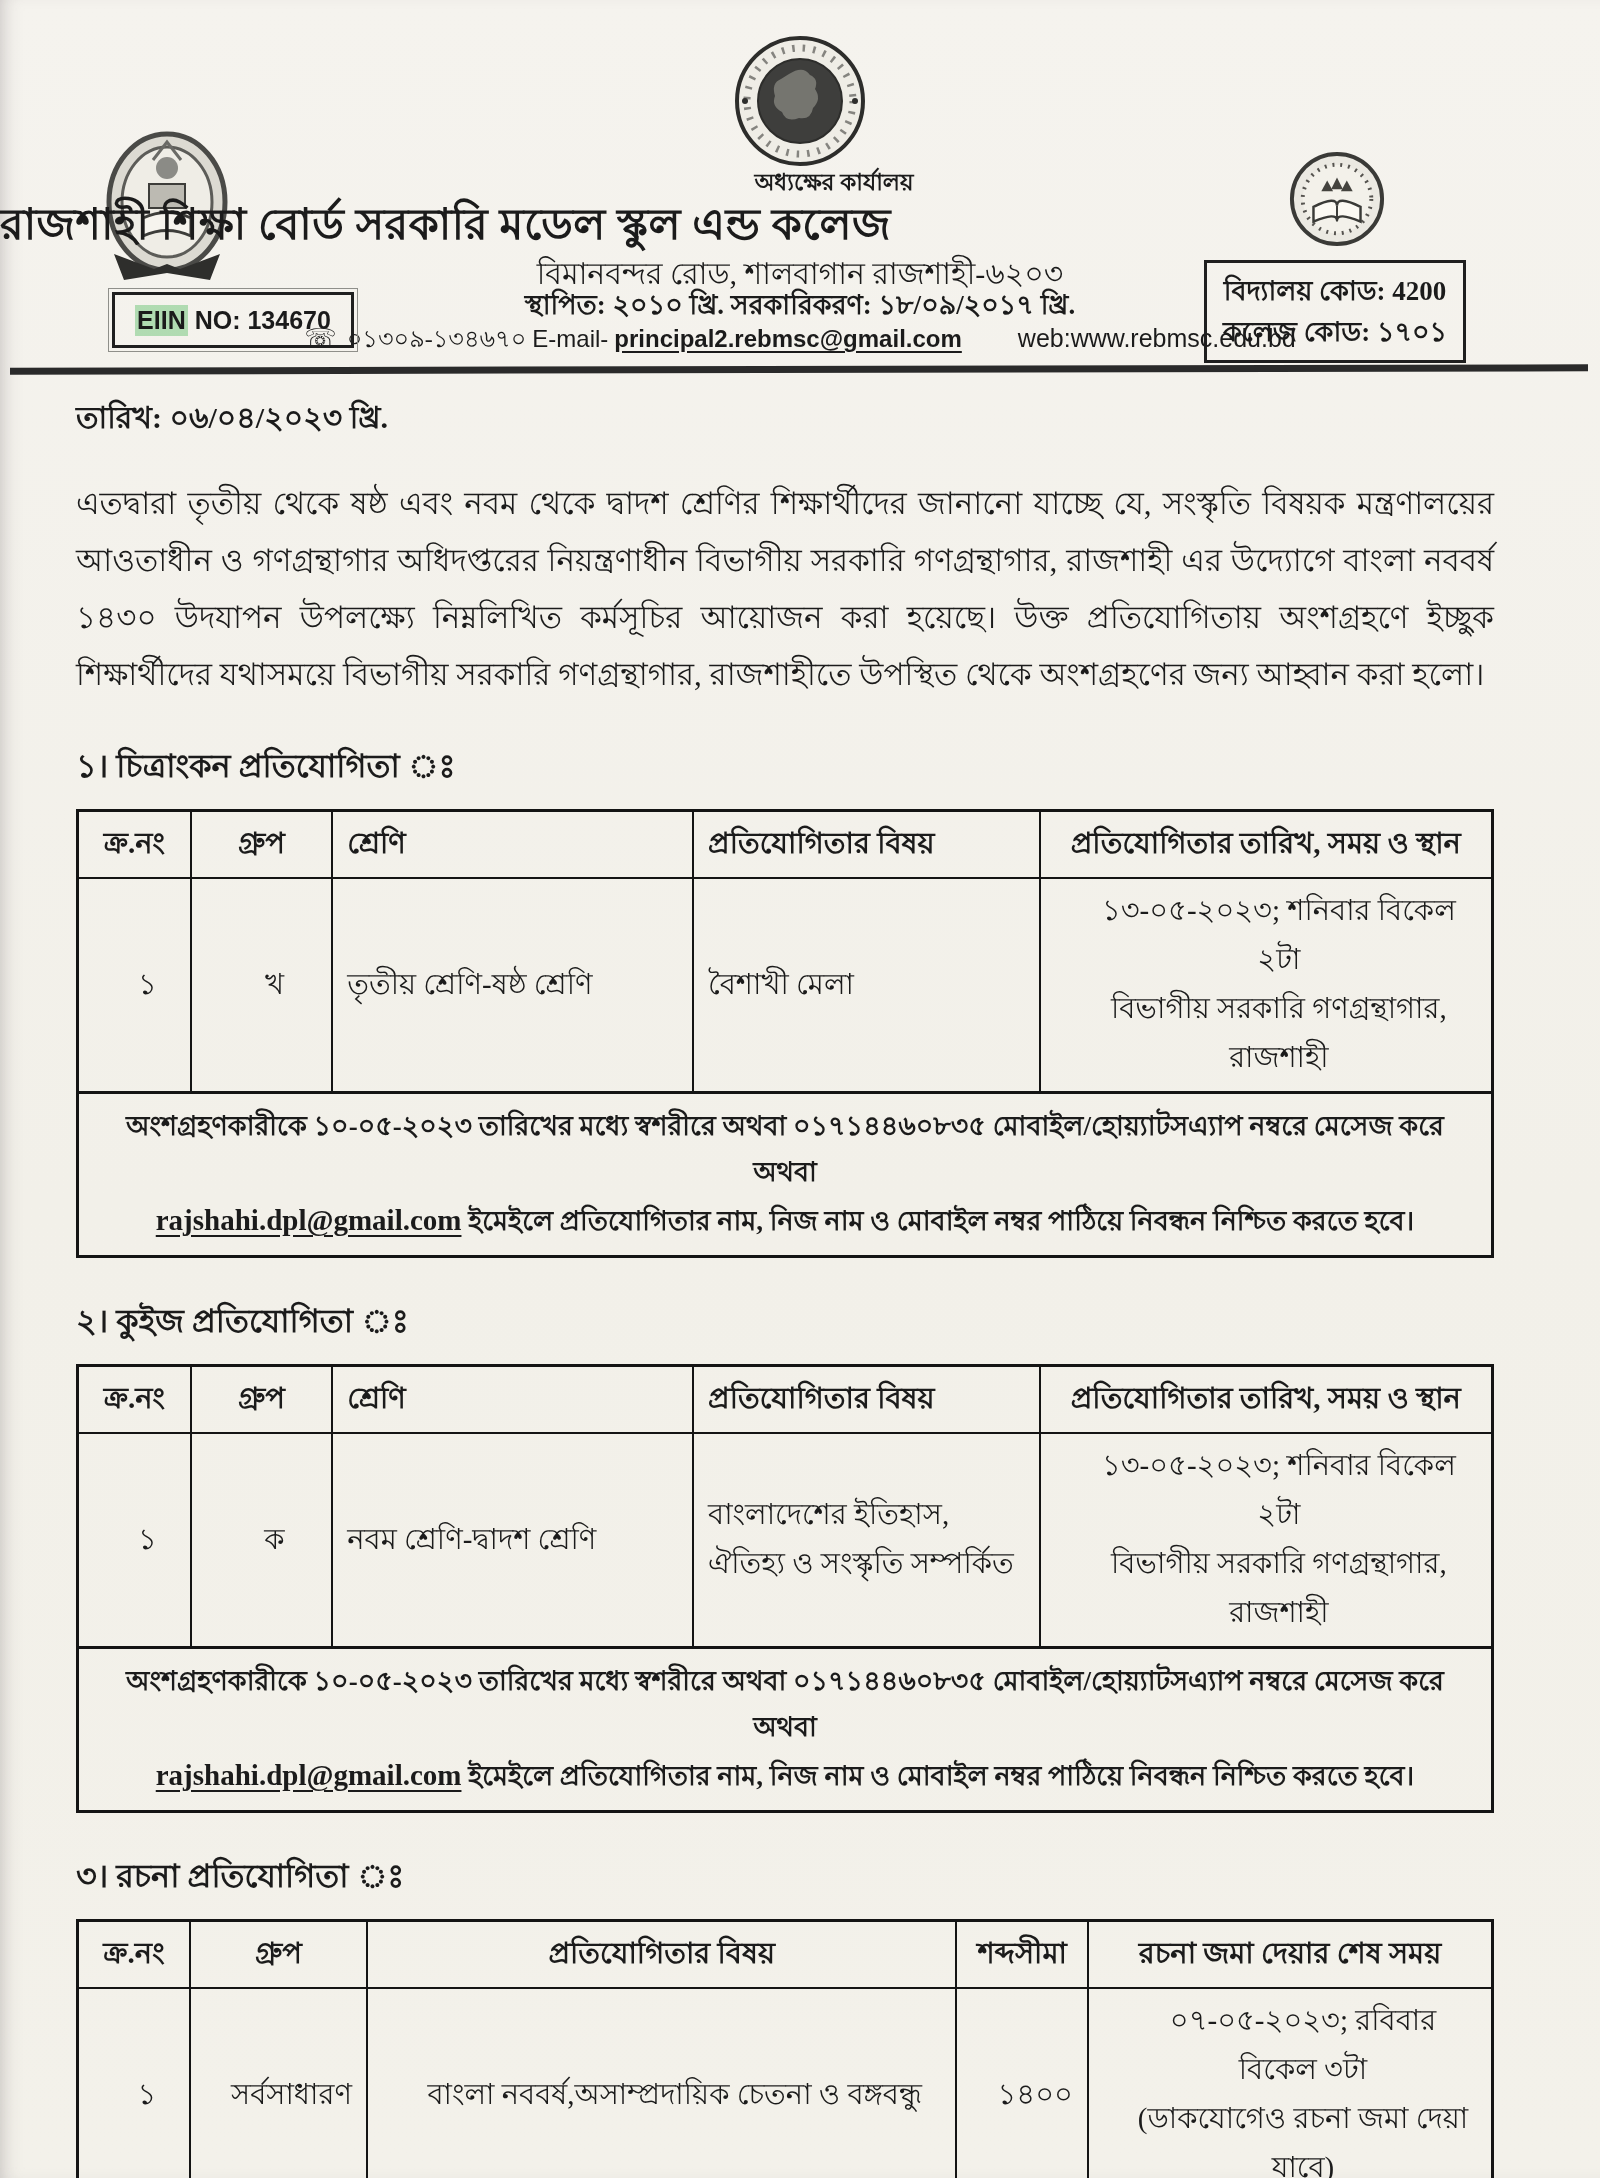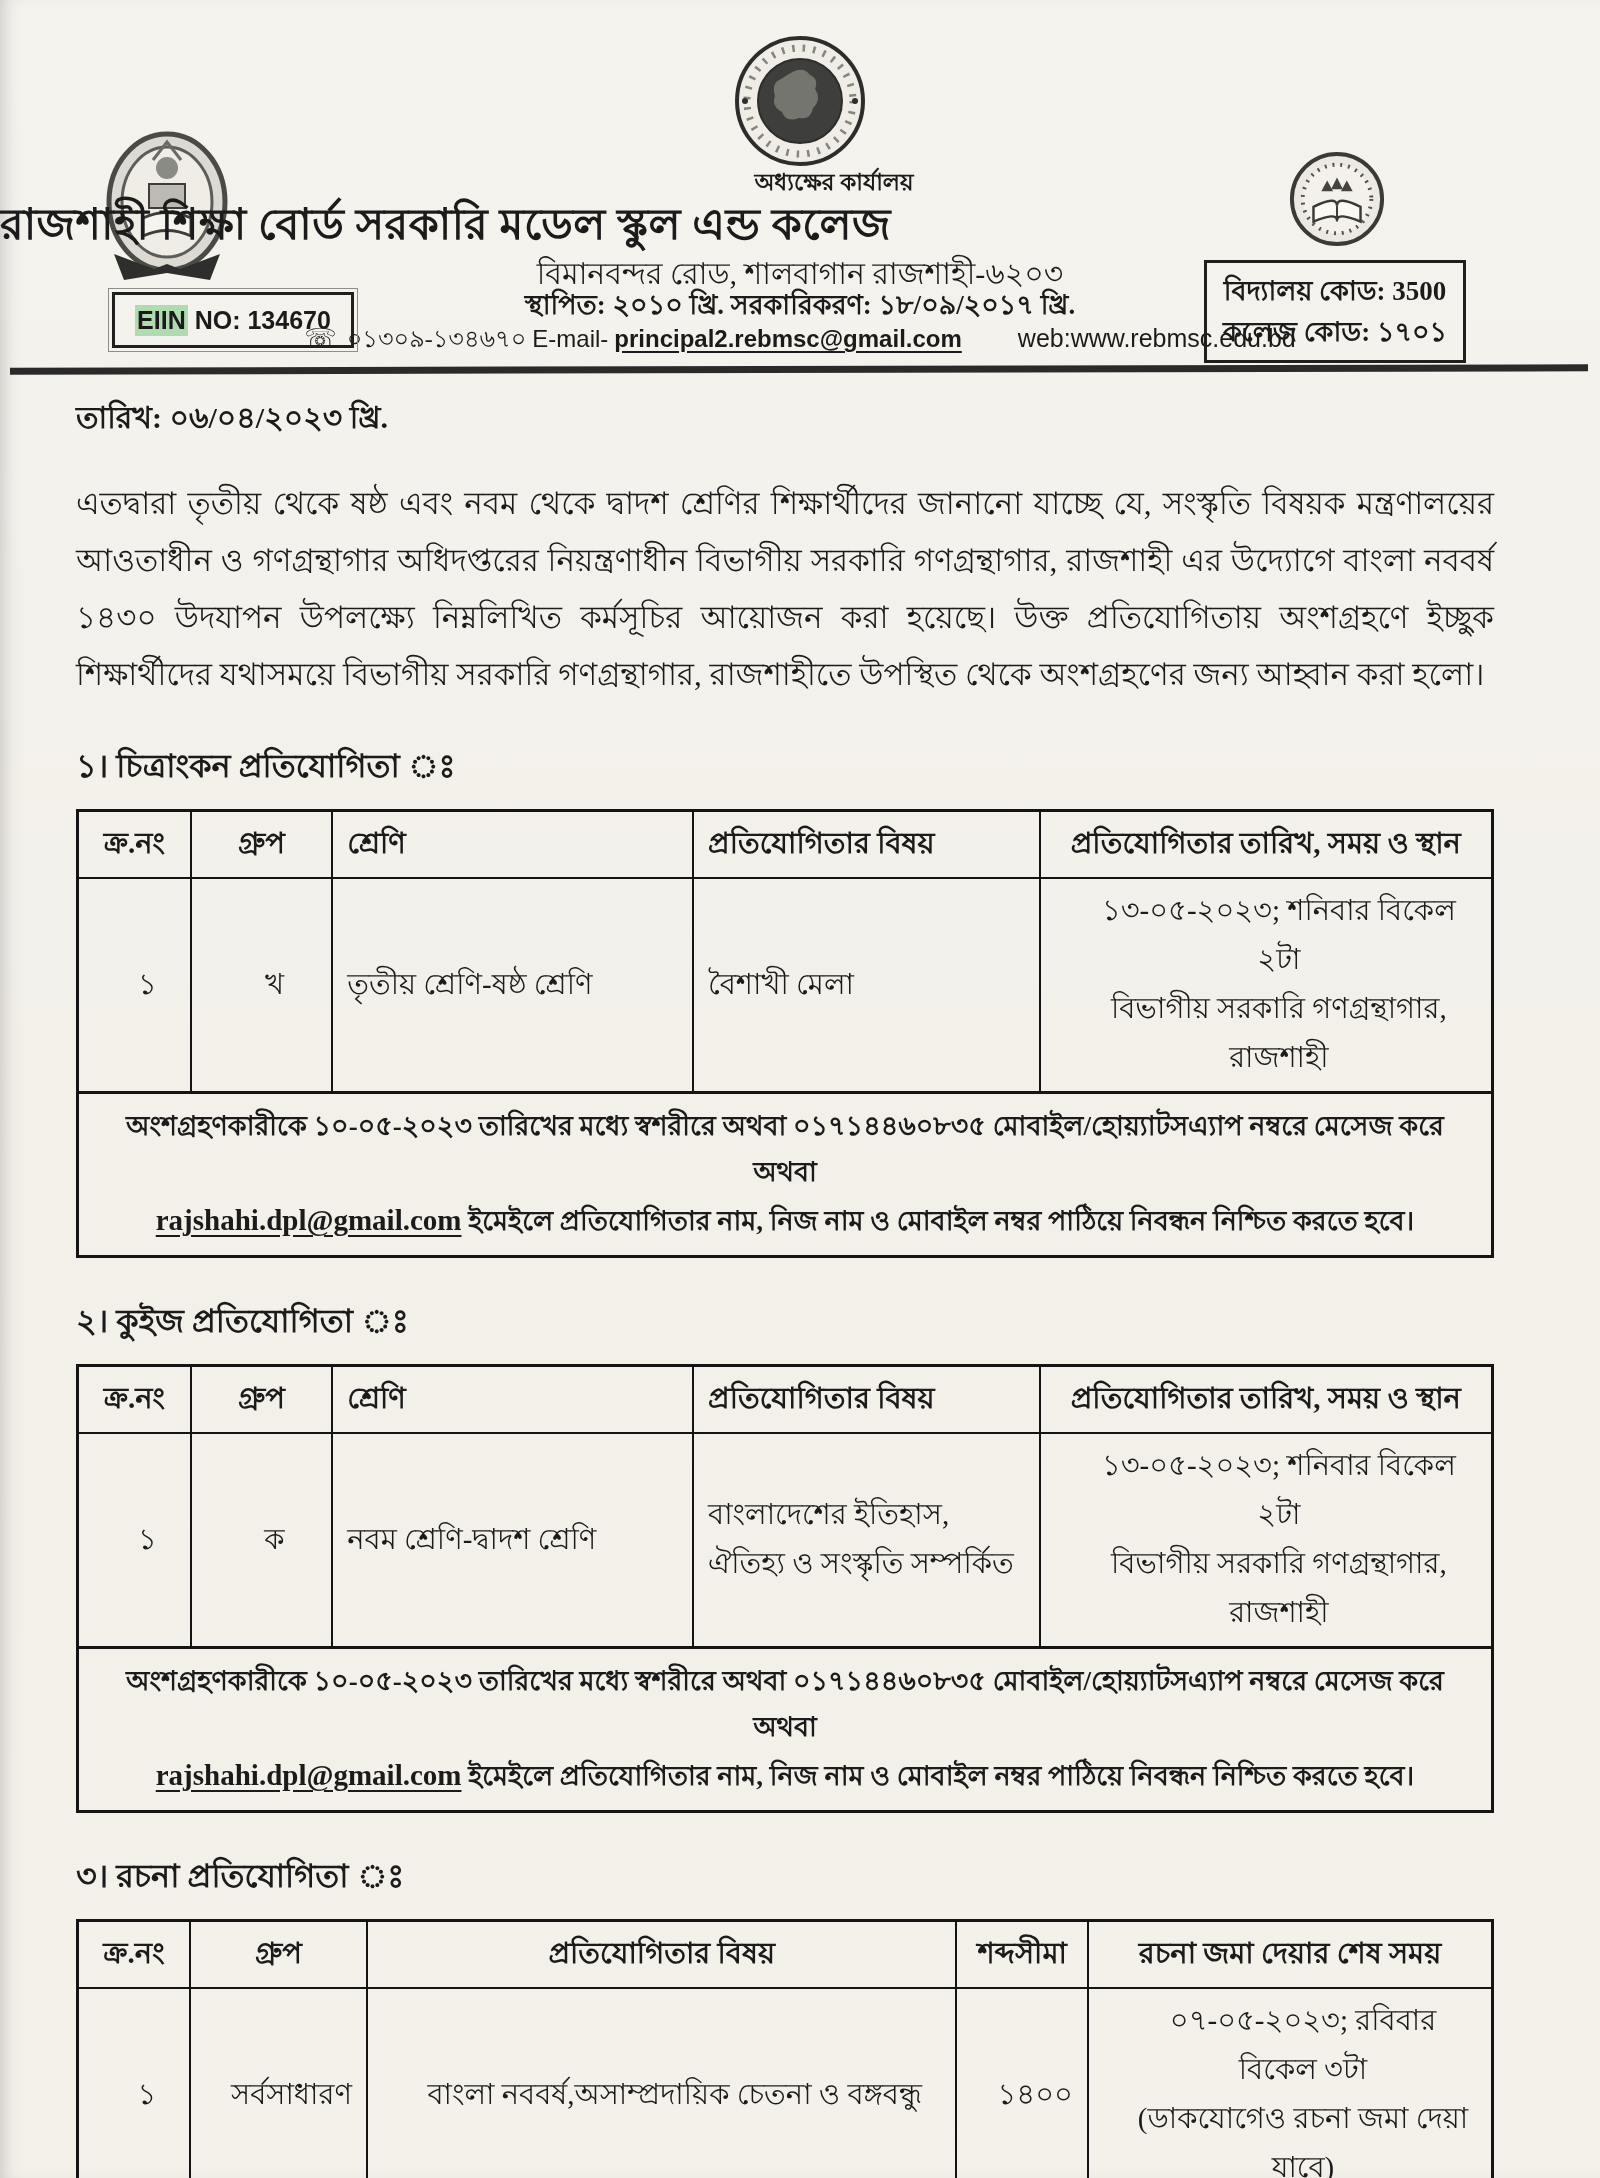--- a/index.html
+++ b/index.html
@@ -104,21 +104,21 @@
         <span>০১৩০৯-১৩৪৬৭০</span>
         <span class="latin">E-mail-</span>
         <span class="email">principal2.rebmsc@gmail.com</span>
       </span>
       <span class="web">web:www.rebmsc.edu.bd</span>
     </div>
 
     <div class="eiin-box"><span class="eiin-hl">EIIN</span><span> NO: 134670</span></div>
 
     <div class="codes-box">
-      <div>বিদ্যালয় কোড: 3500</div>
+      <div>বিদ্যালয় কোড: 4200</div>
       <div>কলেজ কোড: ১৭০১</div>
     </div>
 
     <span class="logo-right">
       <svg width="98" height="98" viewBox="0 0 100 100">
         <circle cx="50" cy="50" r="46" fill="#ebe9e2" stroke="#3a3a37" stroke-width="4"></circle>
         <circle cx="50" cy="50" r="35" fill="#f3f1ea" stroke="#55534f" stroke-width="4" stroke-dasharray="2 6"></circle>
         <path d="M34 42 l6 -11 l6 11 z" fill="#44433e"></path>
         <path d="M44 40 l6 -12 l6 12 z" fill="#44433e"></path>
         <path d="M54 42 l6 -11 l6 11 z" fill="#44433e"></path>

